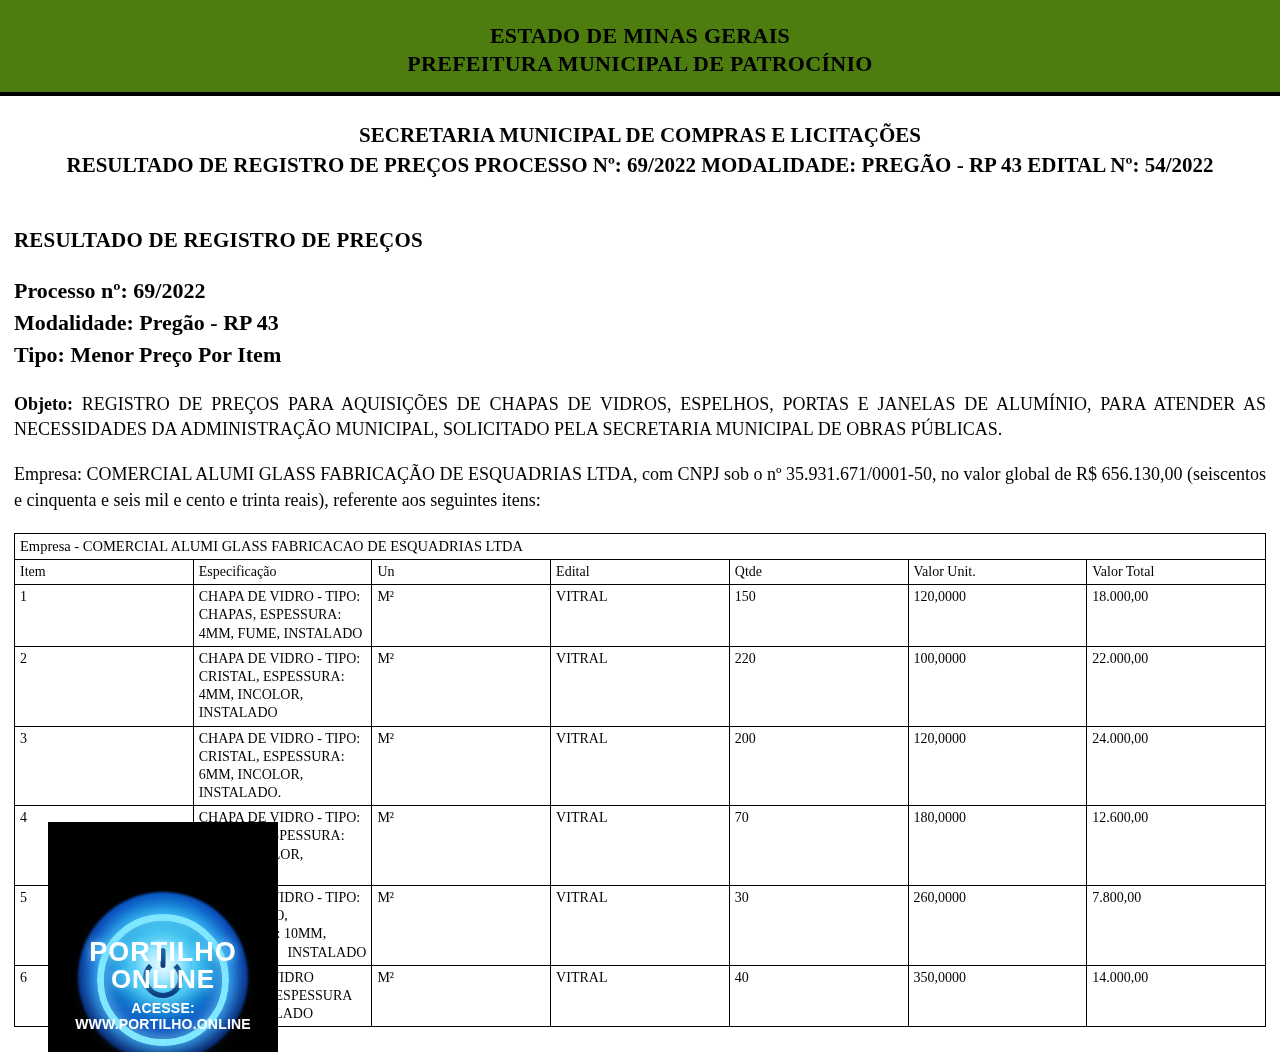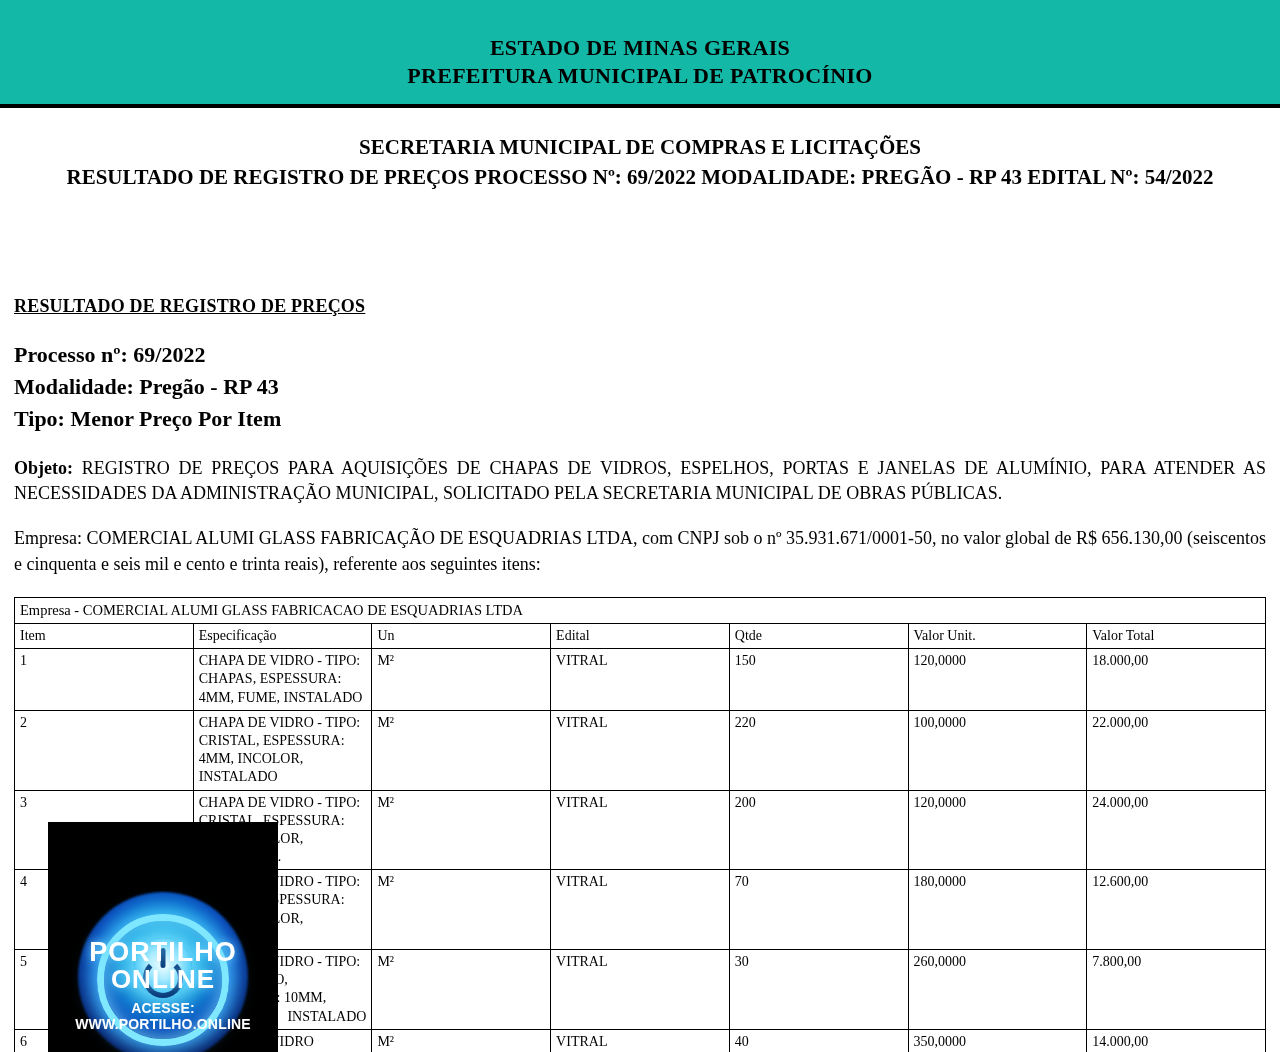--- a/index.html
+++ b/index.html
@@ -11,23 +11,23 @@
     width: 1280px;
     height: 1052px;
     position: relative;
     font-family: "Liberation Serif", serif;
     color: #000000;
     overflow: hidden;
   }
 
   
   .header-band {
-    background: #14b8a6;
+    background: #4d7c0f;
     border-bottom: 4px solid #000000;
-    padding: 34px 10px 14px 10px;
+    padding: 22px 10px 14px 10px;
     text-align: center;
   }
   .header-band .line {
     font-weight: bold;
     font-size: 22px;
     letter-spacing: .3px;
     line-height: 1.28;
   }
 
   
@@ -40,24 +40,23 @@
   }
   .title-block .sub {
     margin-top: 2px;
   }
 
   
   .body-wrap {
     margin: 0 14px;
   }
   .section-title {
-    margin-top: 104px;
-    font-weight: bold;
-    font-size: 18px;
-    text-decoration: underline;
+    margin-top: 48px;
+    font-weight: bold;
+    font-size: 21px;
     letter-spacing: .2px;
   }
   .meta {
     margin-top: 22px;
     font-weight: bold;
     font-size: 22px;
     line-height: 1.45;
   }
   .objeto {
     margin-top: 22px;

